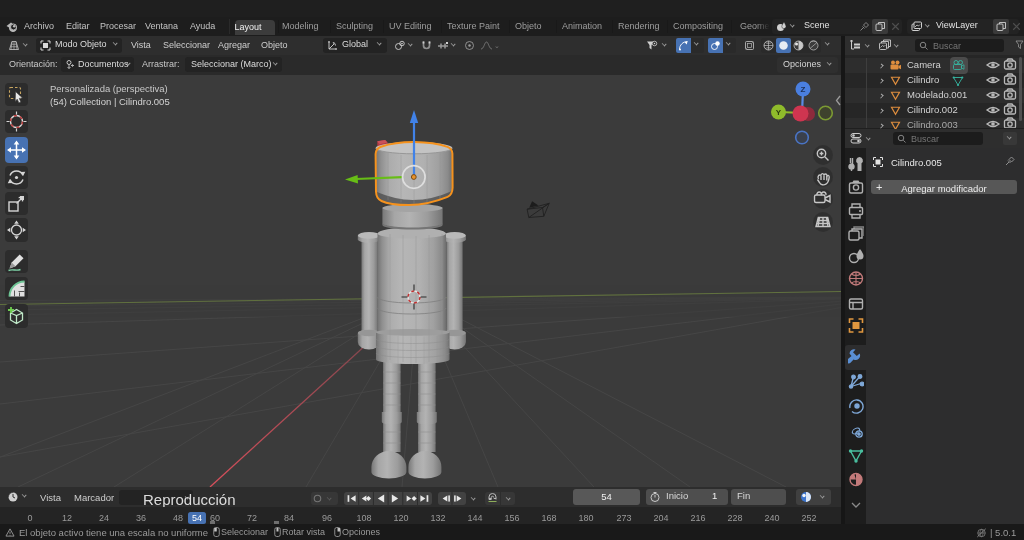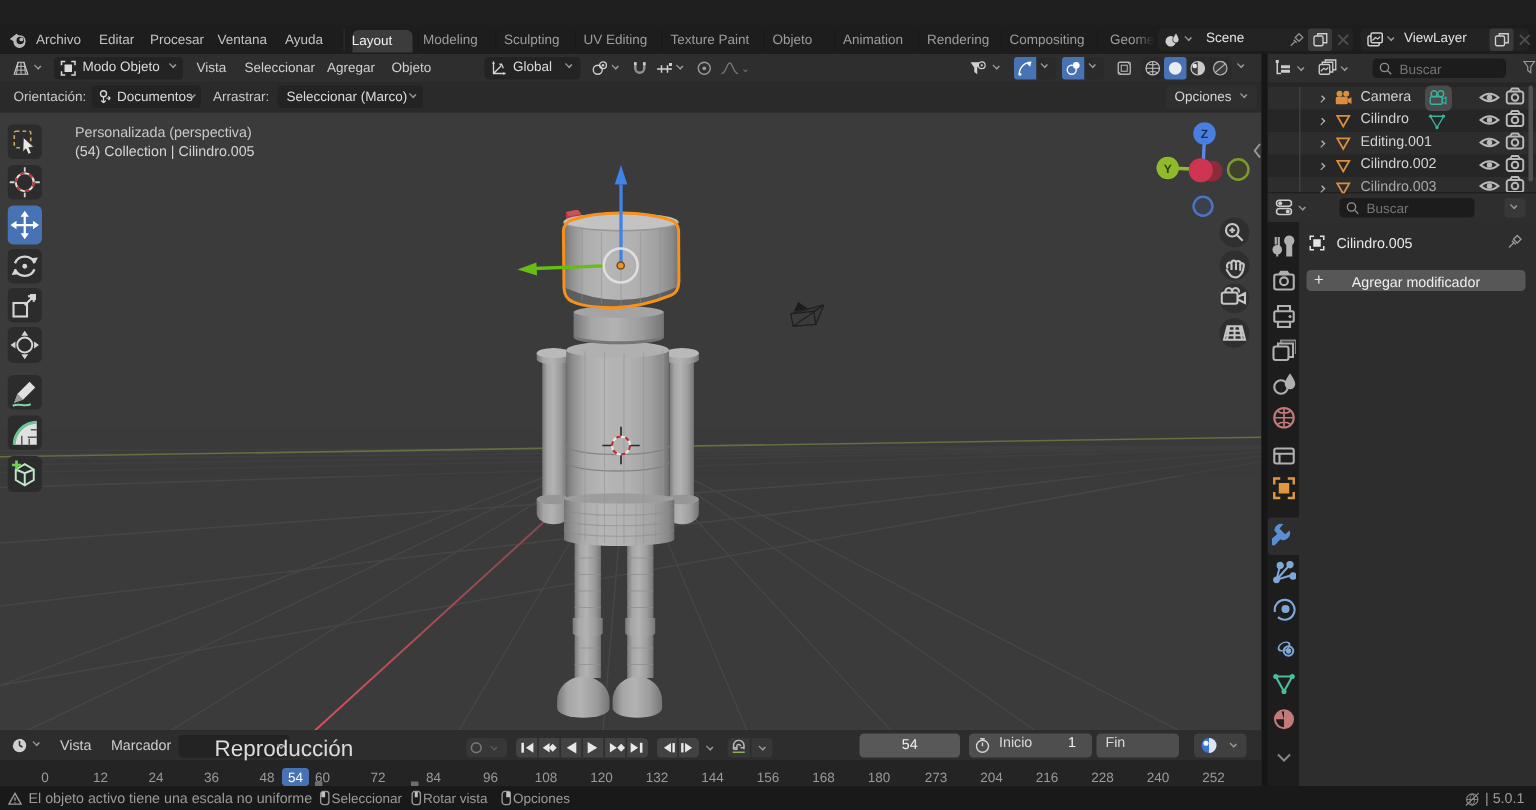--- a/index.html
+++ b/index.html
@@ -509,21 +509,21 @@
         <path d="M3 5 H21 L12 20 Z" fill="none" stroke="#35b5a2" stroke-width="1.8"></path>
         <circle cx="3.5" cy="5" r="2.2" fill="#35b5a2"></circle>
           <circle cx="20.5" cy="5" r="2.2" fill="#35b5a2"></circle>
           <circle cx="12" cy="20" r="2.2" fill="#35b5a2"></circle>
       </svg>
 
       <i class="carR" style="left:34px;top:35.0px"></i>
       <svg class="ico" style="left:45px;top:32px" width="11" height="11" viewBox="0 0 22 22">
         <path d="M3 4.5 H19 L11 18.5 Z" fill="none" stroke="#dd8d3e" stroke-width="2.4"></path>
       </svg>
-      <div class="abs" style="left:62px;top:30.5px">Editing.001</div>
+      <div class="abs" style="left:62px;top:30.5px">Modelado.001</div>
 
       <i class="carR" style="left:34px;top:50.0px"></i>
       <svg class="ico" style="left:45px;top:47px" width="11" height="11" viewBox="0 0 22 22">
         <path d="M3 4.5 H19 L11 18.5 Z" fill="none" stroke="#dd8d3e" stroke-width="2.4"></path>
       </svg>
       <div class="abs" style="left:62px;top:45.5px">Cilindro.002</div>
 
       <i class="carR" style="left:34px;top:65.0px"></i>
       <svg class="ico" style="left:45px;top:62px" width="11" height="11" viewBox="0 0 22 22">
         <path d="M3 4.5 H19 L11 18.5 Z" fill="none" stroke="#dd8d3e" stroke-width="2.4"></path>

